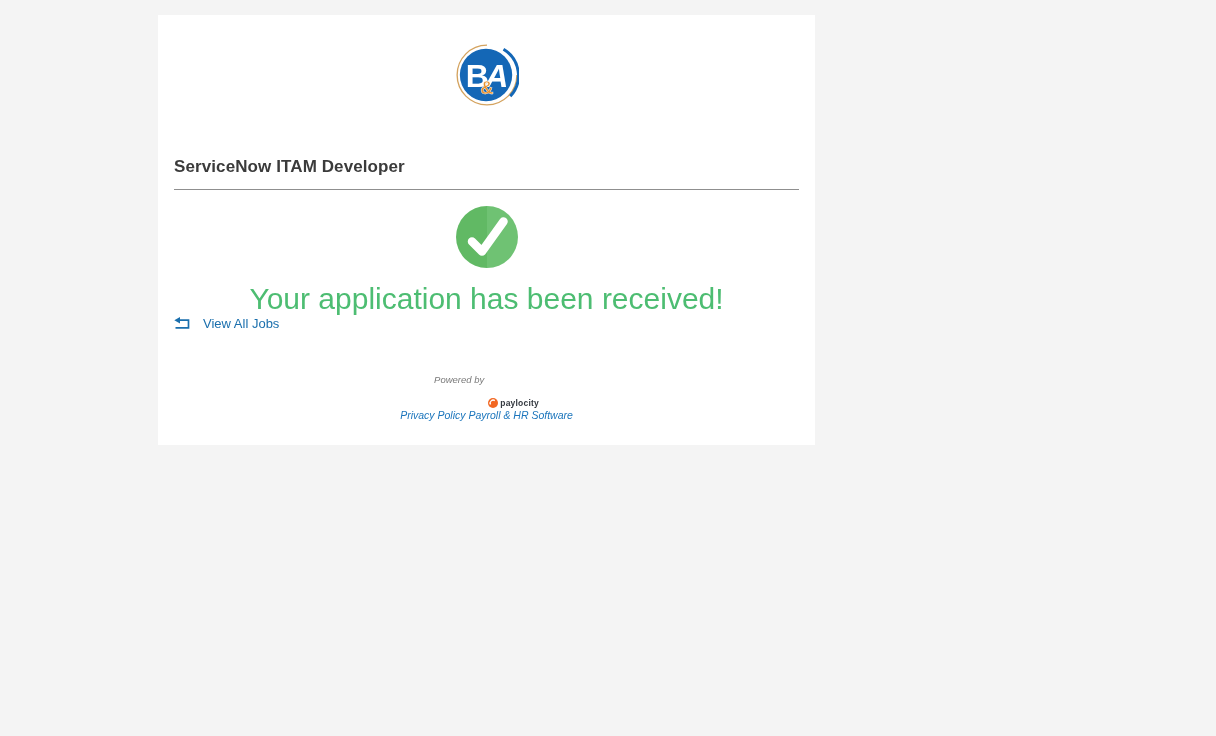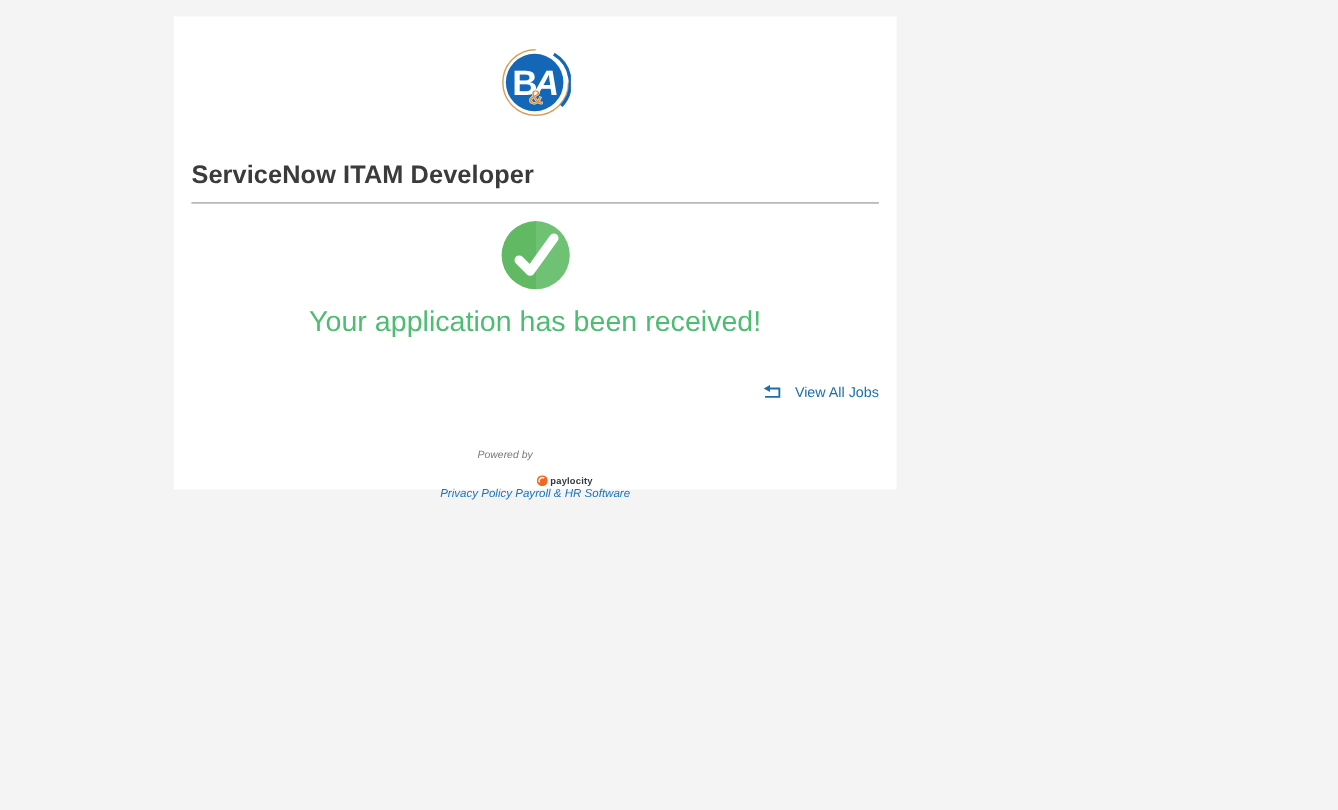--- a/index.html
+++ b/index.html
@@ -12,51 +12,50 @@
   .card {
     position: absolute;
     left: 158px; top: 15px;
     width: 657px; height: 430px;
     background: #ffffff;
     padding: 28px 16px 0 16px;
   }
   .logo-wrap { text-align: center; height: 64px; }
   .logo-wrap svg { vertical-align: top; }
   .job-title {
-    margin-top: 38px;
-    font-size: 23px;
+    margin-top: 50px;
+    font-size: 17px;
     font-weight: 700;
     color: #3b3b3b;
     text-align: left;
     letter-spacing: 0.1px;
   }
   .divider {
     border: none;
     border-top: 1px solid #8f8f8f;
     margin-top: 12px;
   }
   .check-wrap { text-align: center; margin-top: 15px; height: 64px; }
   .success-heading {
     margin-top: 13px;
     text-align: center;
-    font-size: 26px;
+    font-size: 30px;
     font-weight: 400;
     color: #4dbd72;
   }
   .success-message {
     margin: 7px auto 0 auto;
     max-width: 600px;
     text-align: center;
     font-size: 13px;
     line-height: 16px;
     color: #3d3d3d;
   }
   .view-jobs {
-    margin-top: 41px;
-    text-align: right;
+    text-align: left;
   }
   .view-jobs a {
     display: inline-flex;
     align-items: center;
     gap: 12px;
     color: #1a6fad;
     font-size: 13px;
     text-decoration: none;
     cursor: pointer;
   }

